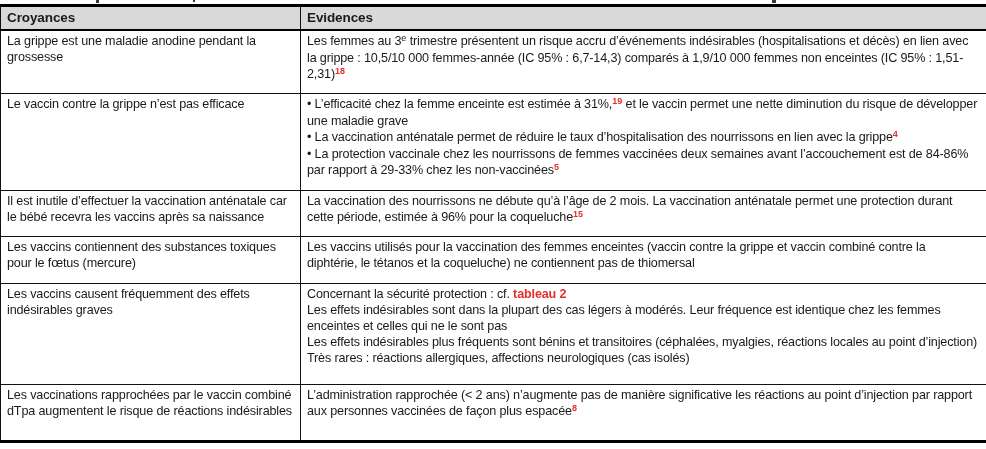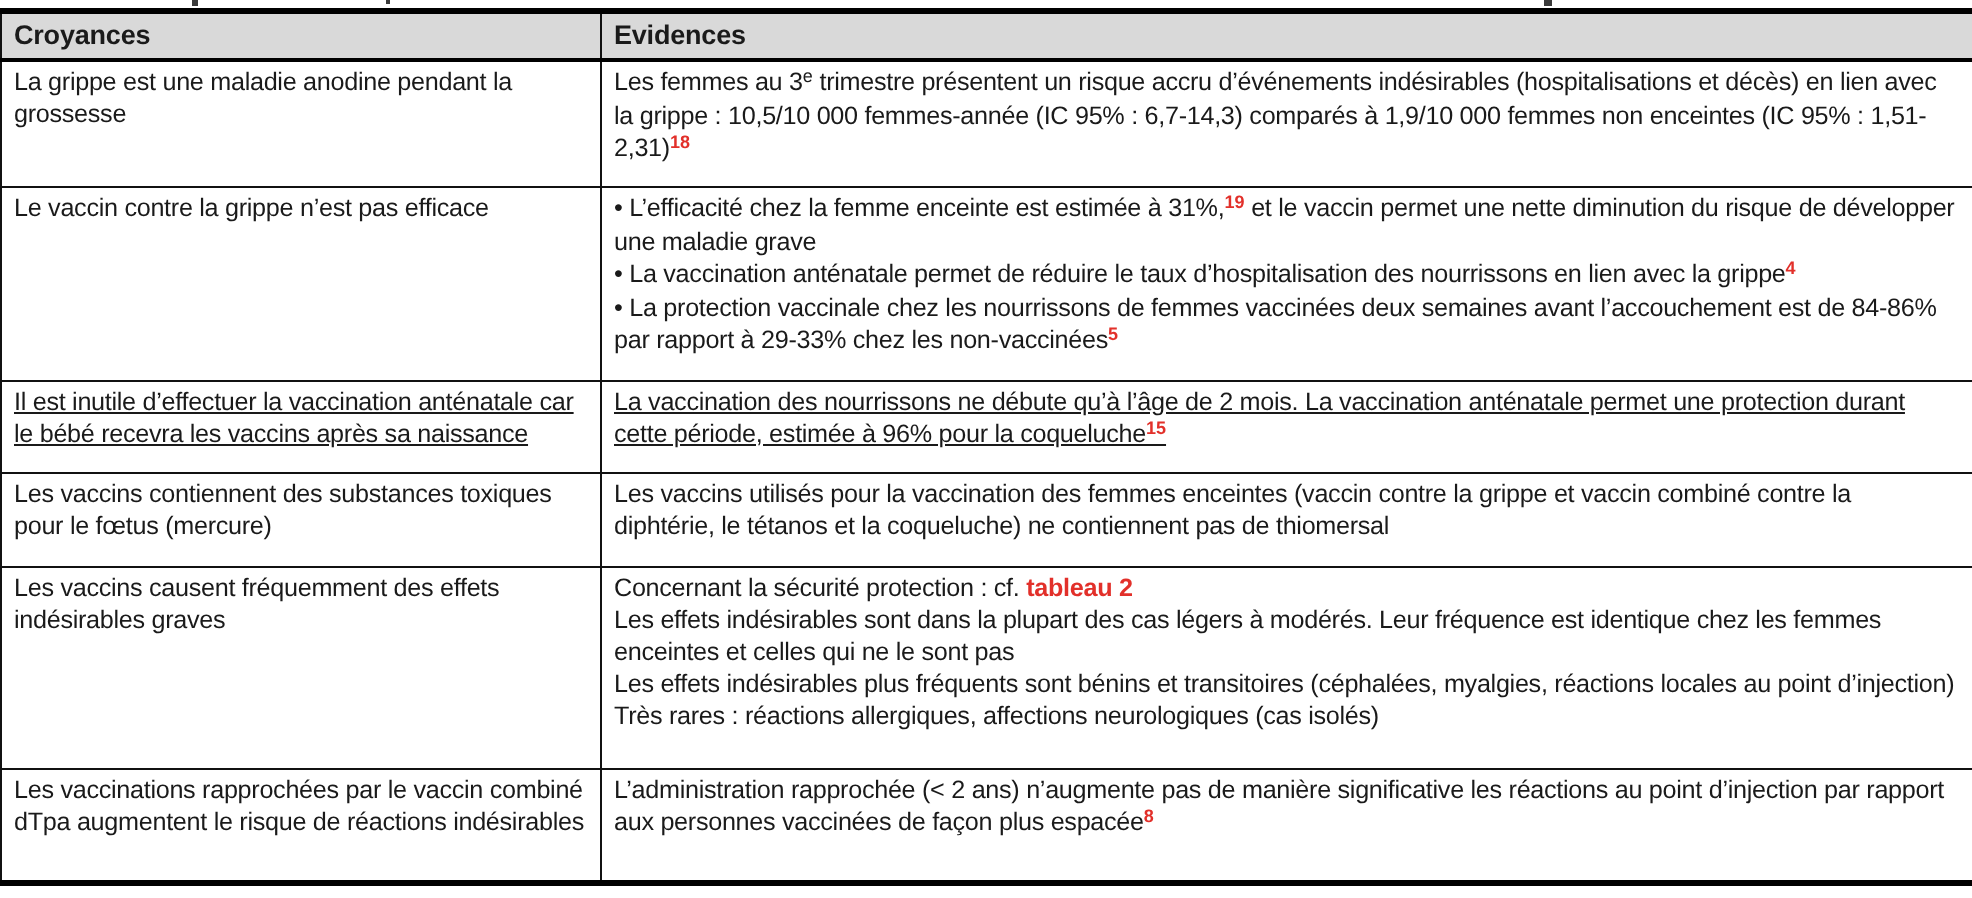--- a/index.html
+++ b/index.html
@@ -33,21 +33,21 @@
     font-size:12.6px; line-height:16px; letter-spacing:-0.15px;
   }
   thead th {
     background:var(--header-bg);
     font-size:13.5px; font-weight:bold; letter-spacing:-0.1px;
     padding:3px 6px; height:24px;
     border-bottom:2px solid #000;
   }
   tr.h-r1 td { height:63px; }
   tr.h-r2 td { height:97px;margin-left:47px; }
-  tr.h-r3 td { height:46px;text-decoration:underline; }
+  tr.h-r3 td { height:46px; }
   tr.h-r4 td { height:47px; }
   tr.h-r5 td { height:101px;margin-top:40px; }
   tr.h-r6 td { height:57px;margin-top:40px; }
 
   .para { margin:0; }
   .s-sup, .s-supred {
     font-size:9px; position:relative; top:-4px; letter-spacing:0;
   }
   .s-supred { color:var(--red); font-weight:bold; }
   .s-redbold { color:var(--red); font-weight:bold; }

